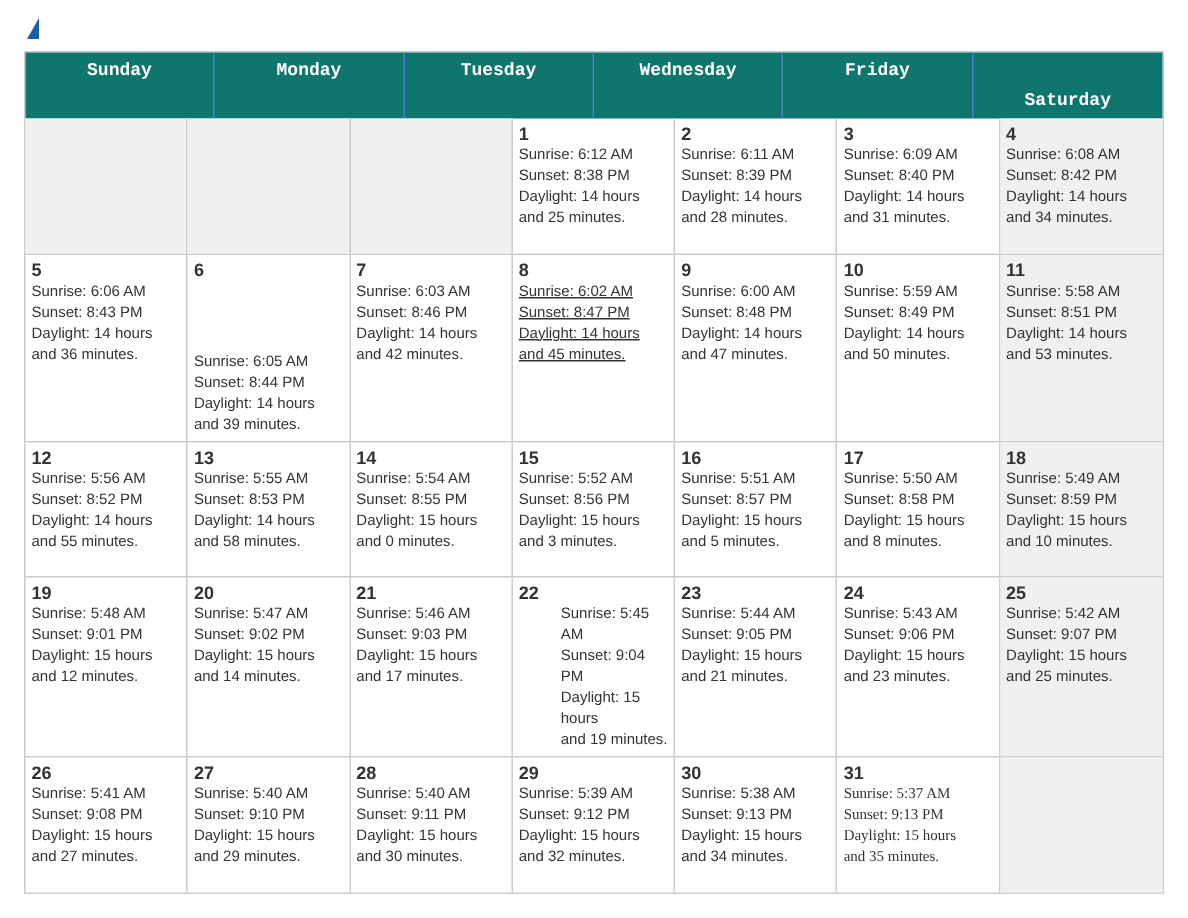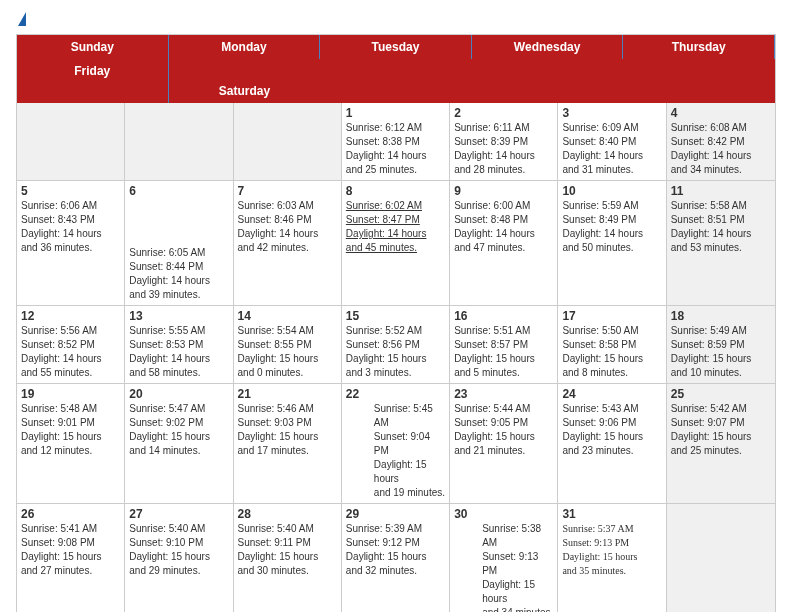--- a/index.html
+++ b/index.html
@@ -57,22 +57,23 @@
       color: #333;
     }
     .calendar {
       flex: 1;
       display: flex;
       flex-direction: column;
       border: 1px solid #ccc;
     }
     .cal-header-row {
       display: grid;
-      grid-template-columns: repeat(5, 1fr);
-      background: #b91c1c;
+      grid-template-columns: repeat(6, 1fr);
+      background: #0f766e;
+      font-family: Liberation Mono, monospace;
     }
     .cal-header-cell {
       color: #fff;
       font-size: 12px;
       font-weight: bold;
       text-align: center;
       padding: 5px 2px;
       border-right: 1px solid #4a7fc0;
     }
     .cal-header-cell:last-child { border-right: none; margin-top: 20px; }
@@ -129,21 +130,20 @@
       <div class="location-title"></div>
     </div>
   </div>
 
   <div class="calendar">
     <div class="cal-header-row" id="cal-header">
         <div class="cal-header-cell">Sunday</div>
         <div class="cal-header-cell">Monday</div>
         <div class="cal-header-cell">Tuesday</div>
         <div class="cal-header-cell">Wednesday</div>
-        <div class="cal-header-cell">Thursday</div>
         <div class="cal-header-cell">Friday</div>
         <div class="cal-header-cell">Saturday</div>
       </div>
     <div class="cal-body" id="cal-body">
         <div class="cal-row">
           <div class="cal-cell shade empty"></div>
           <div class="cal-cell shade empty"></div>
           <div class="cal-cell shade empty"></div>
           <div class="cal-cell">
             <span class="day-number">1</span>
@@ -351,21 +351,21 @@
           </div>
           <div class="cal-cell">
             <span class="day-number">29</span>
             <div class="cell-text" style="white-space: pre-line;">Sunrise: 5:39 AM
 Sunset: 9:12 PM
 Daylight: 15 hours
 and 32 minutes.</div>
           </div>
           <div class="cal-cell">
             <span class="day-number">30</span>
-            <div class="cell-text" style="white-space: pre-line; margin-left: 28px;">Sunrise: 5:38 AM
+            <div class="cell-text" style="white-space: pre-line;">Sunrise: 5:38 AM
 Sunset: 9:13 PM
 Daylight: 15 hours
 and 34 minutes.</div>
           </div>
           <div class="cal-cell">
             <span class="day-number">31</span>
             <div class="cell-text" style="white-space: pre-line; font-family: Liberation Serif, serif;">Sunrise: 5:37 AM
 Sunset: 9:13 PM
 Daylight: 15 hours
 and 35 minutes.</div>

